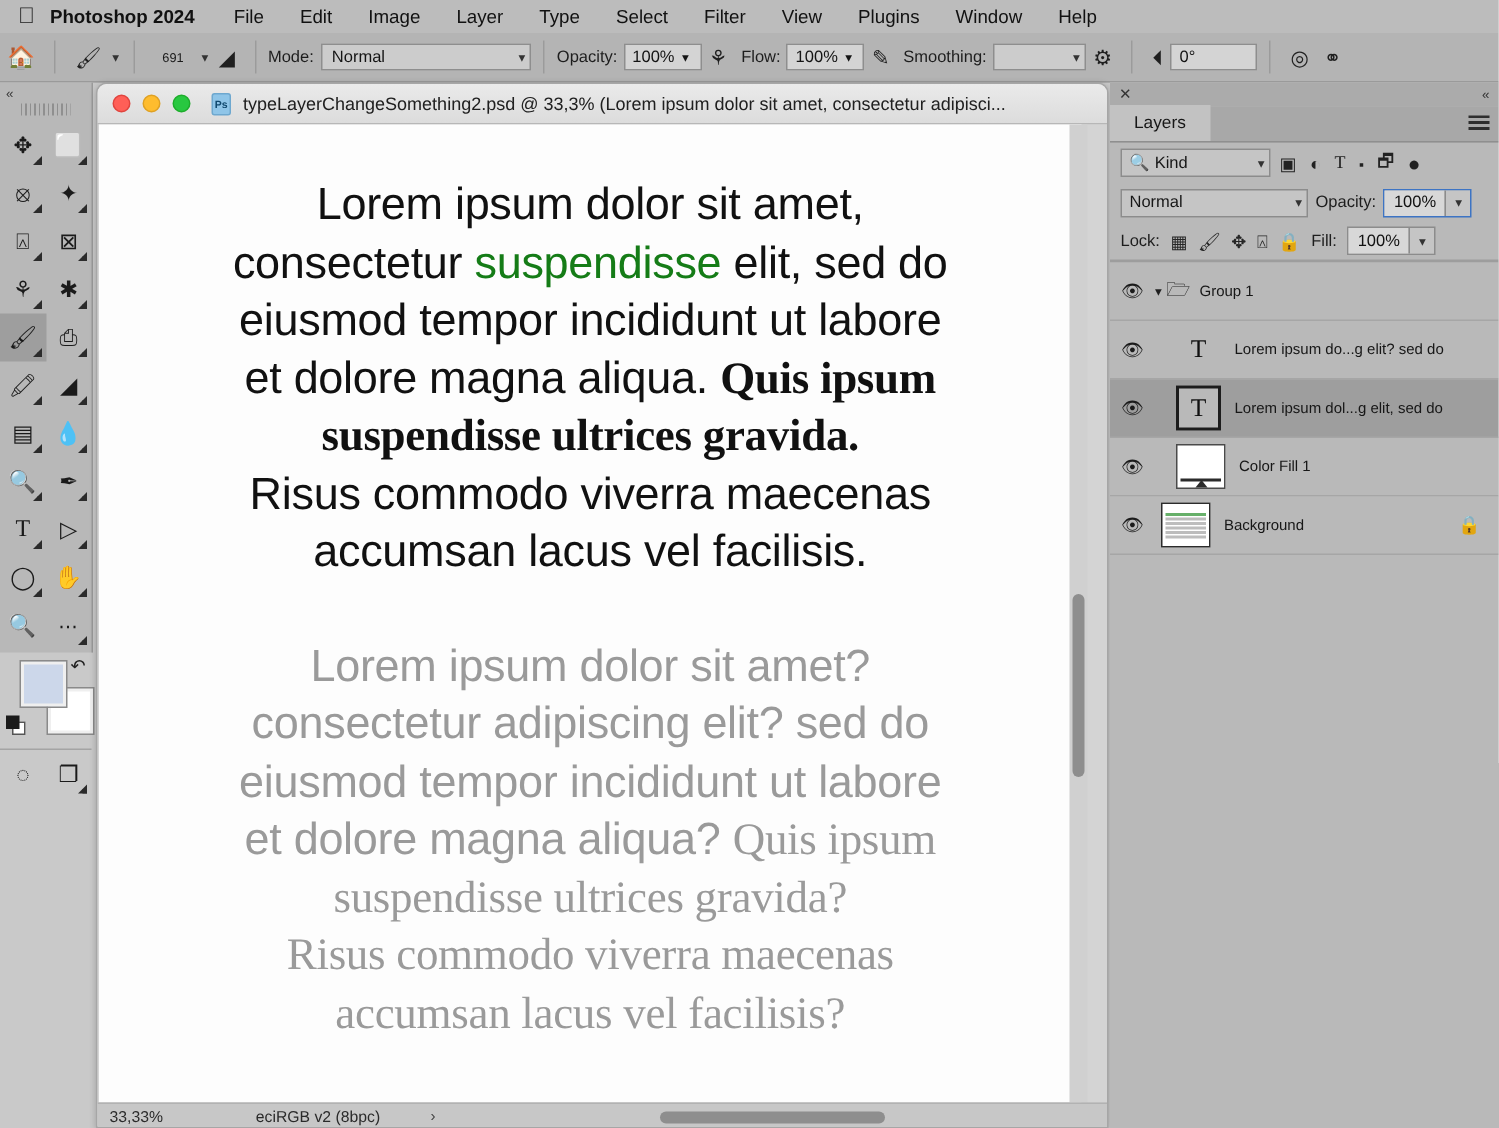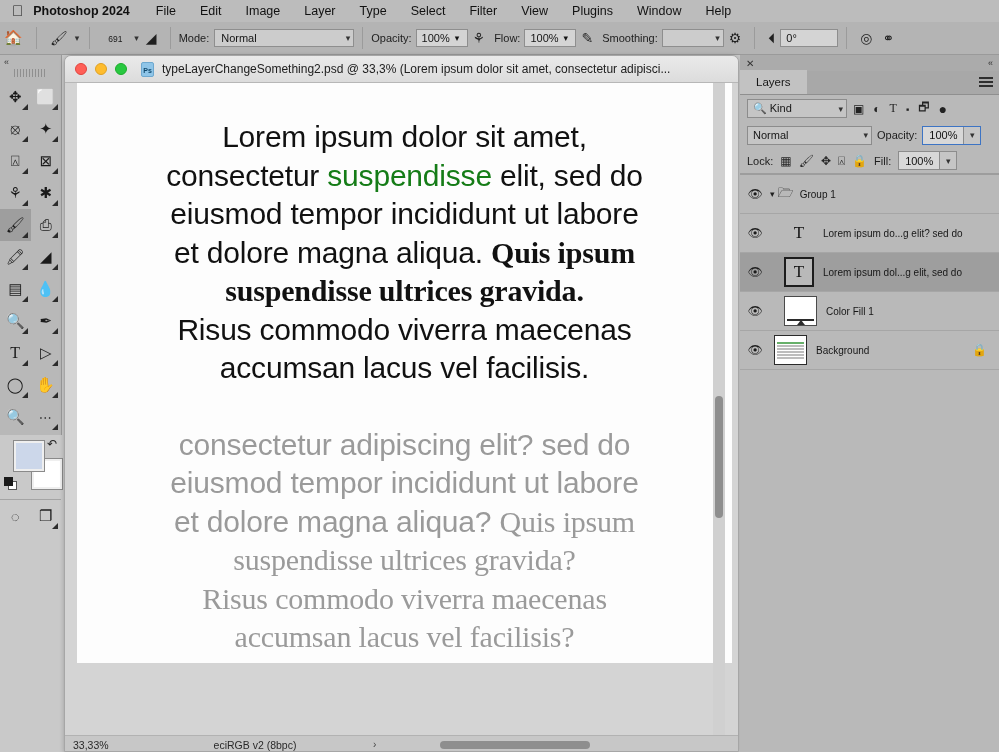--- a/index.html
+++ b/index.html
@@ -94,28 +94,28 @@
   .tl.r{background:#ff5f57;border:1px solid #e0443e;}
   .tl.y{background:#febc2e;border:1px solid #dfa123;}
   .tl.g{background:#28c840;border:1px solid #1dad2b;}
   .psicon { width:13px;height:15px; background:#8fc5e8; border:1px solid #6ea8cf;
             border-radius:2px; font-size:7px; color:#10486d; text-align:center;
             line-height:15px; font-weight:bold; margin-left:6px; }
   .doctitle { font-size:12px; font-weight:normal; color:#202020;
               white-space:nowrap; overflow:hidden; text-overflow:clip; }
   .canvaswrap { position:relative; width:100%; height: 670px; background:#d4d4d4; }
   .canvas {
-    position:absolute; left:12px; top:0; width: 655px; height: 580px;
+    position:absolute; left:1px; top:0; width: 655px; height: 652px;
     background:#fdfdfd; overflow:hidden;
   }
   .vscroll { position:absolute; right:13px; top:0; width:12px; height:652px; background:#d0d0d0; }
   .vthumb { position:absolute; left:2px; top:313px; width:8px; height:122px;
             background:#8e8e8e; border-radius:4px; }
   .hscrollarea { position:absolute; left:0; bottom:0; width:100%; height:18px; background:#c7c7c7;
-                 border-top:1px solid #b2b2b2; display:flex; align-items:center;gap:43px; }
+                 border-top:1px solid #b2b2b2; display:flex; align-items:center; }
   .statuszoom { font-size:10.5px; color:#2a2a2a; padding-left:8px; width:72px; }
   .statusprofile { font-size:10.5px; color:#2a2a2a; width:150px; text-align:center; }
   .statusarrow { font-size:10px; color:#444; }
   .hthumb { position:absolute; left:375px; bottom:4px; width:150px; height:8px;
             background:#8e8e8e; border-radius:4px; }
 
   
   .textblock { width:100%; text-align:center; }
   .tb1 { margin-top: 35px; font-size: 30px; line-height: 38.5px; color:#111;
          font-family:"Liberation Sans", sans-serif; letter-spacing:-0.2px; }
@@ -322,20 +322,21 @@
           <div>Lorem ipsum dolor sit amet,</div>
           <div>consectetur <span class="green">suspendisse</span> elit, sed do</div>
           <div>eiusmod tempor incididunt ut labore</div>
           <div>et dolore magna aliqua.&nbsp;<span class="serif">Quis ipsum</span></div>
           <div><span class="serif">suspendisse ultrices gravida.</span></div>
           <div>Risus commodo viverra maecenas</div>
           <div>accumsan lacus vel facilisis.</div>
         </div>
 
         <div class="textblock tb2">
+          <div>Lorem ipsum dolor sit amet?</div>
           <div>consectetur adipiscing elit? sed do</div>
           <div>eiusmod tempor incididunt ut labore</div>
           <div>et dolore magna aliqua?&nbsp;<span class="serif">Quis ipsum</span></div>
           <div><span class="serif">suspendisse ultrices gravida?</span></div>
           <div><span class="serif">Risus commodo viverra maecenas</span></div>
           <div><span class="serif">accumsan lacus vel facilisis?</span></div>
         </div>
 
       </div>
       <div class="vscroll">

